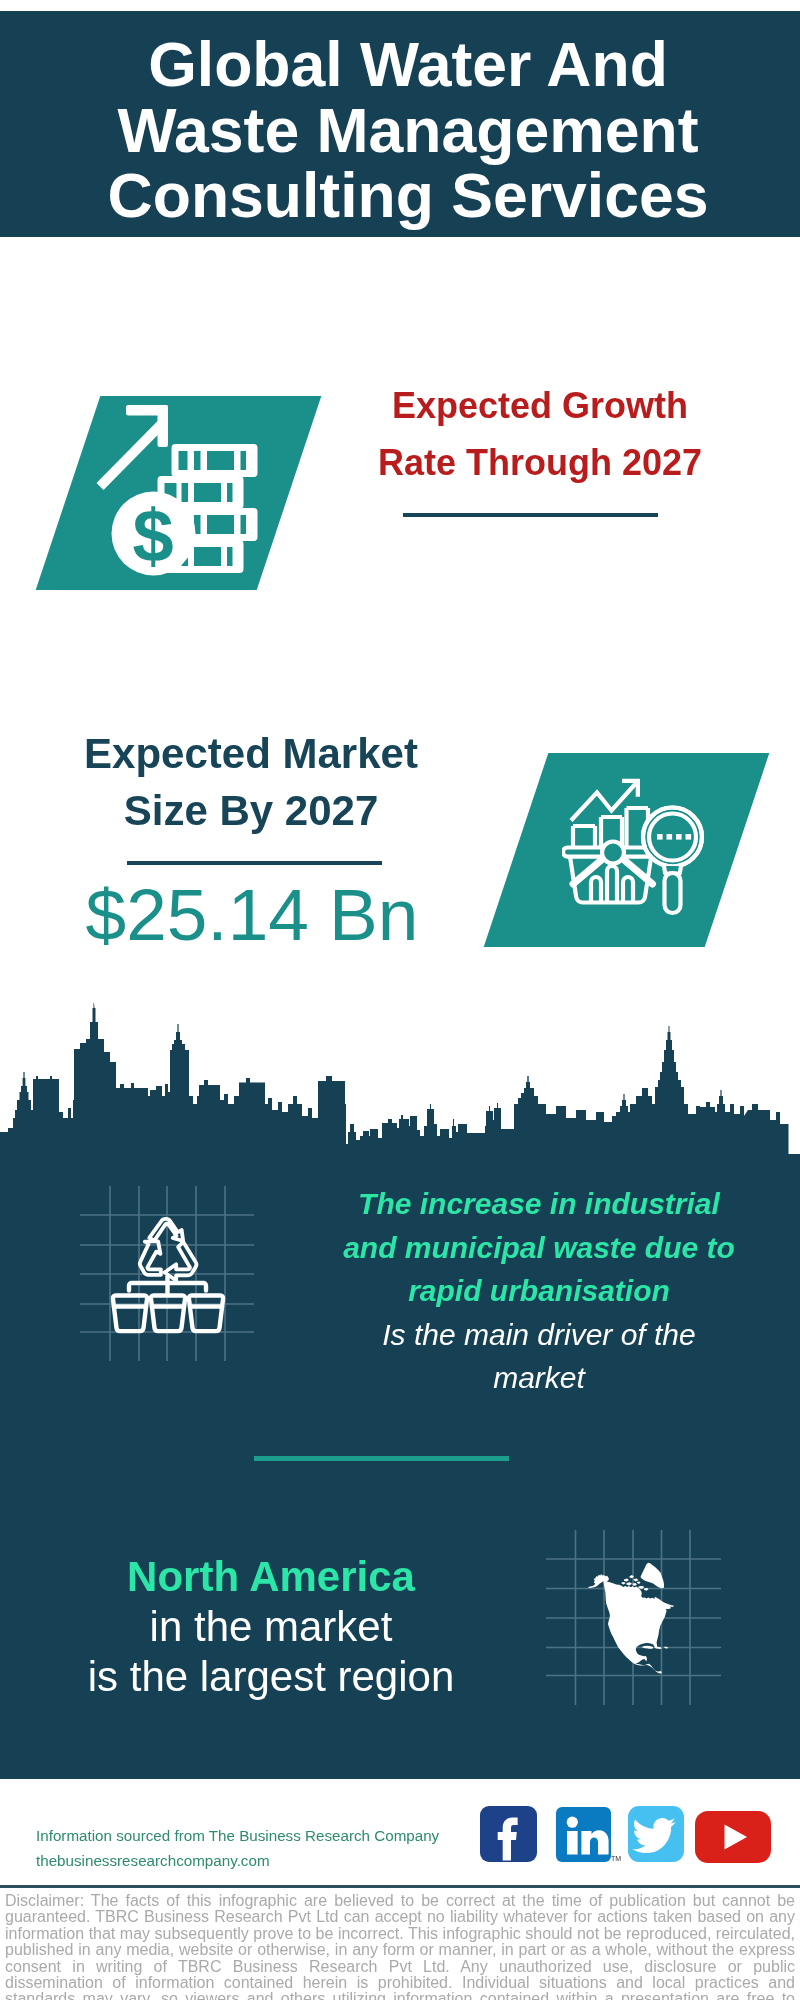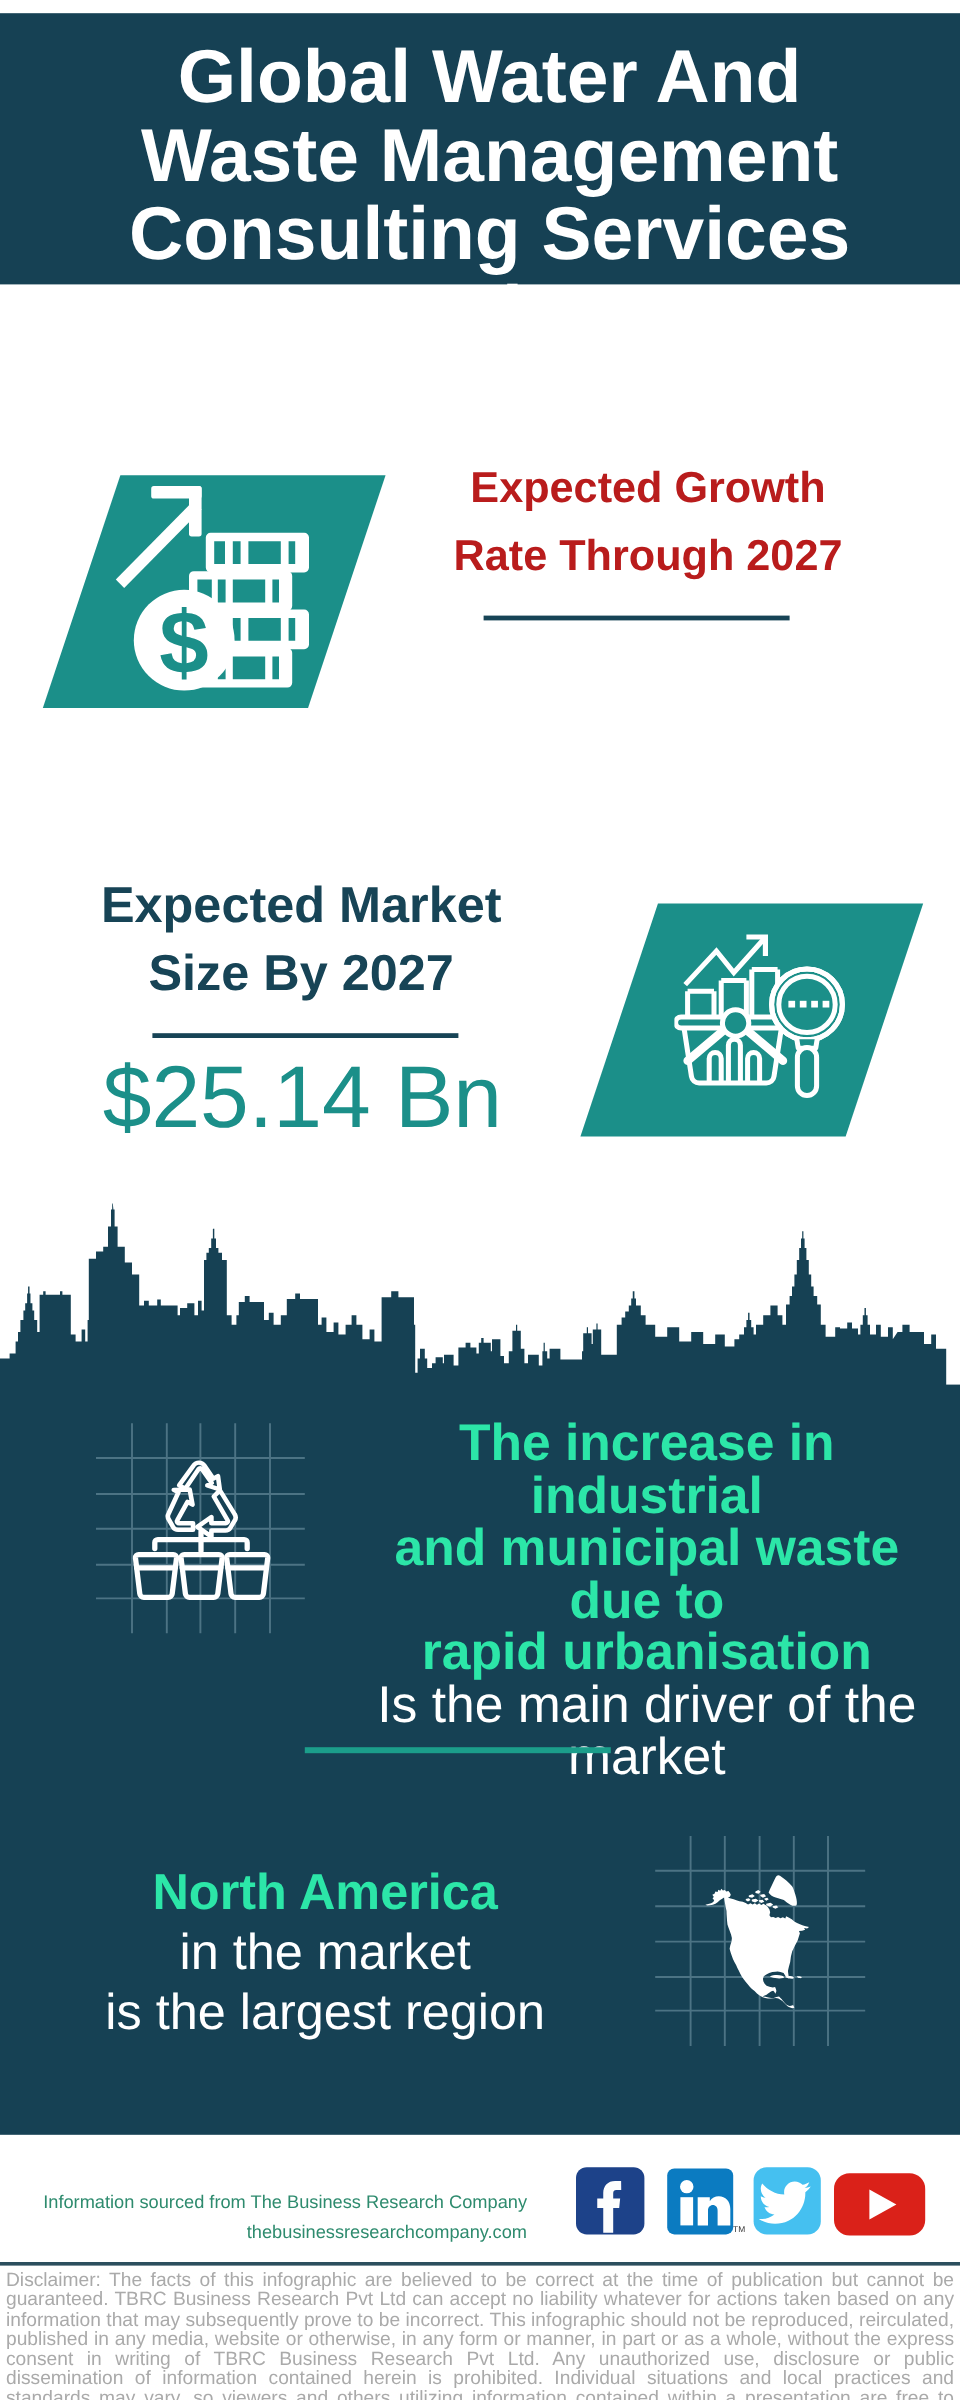--- a/index.html
+++ b/index.html
@@ -23,30 +23,30 @@
   
   .stat2-text{position:absolute;left:51px;top:725px;width:400px;text-align:center;color:#174456;font-weight:bold;font-size:42px;line-height:57px;}
   .rule2{position:absolute;left:127px;top:861px;width:255px;height:4px;background:#174456;}
   .stat2-val{position:absolute;left:-48px;top:878px;width:600px;text-align:center;color:#1b8f89;font-size:73px;line-height:73px;white-space:nowrap;}
 
   
   .darkpanel{position:absolute;left:0;top:1154px;width:800px;height:625px;background:#164154;}
   .skyline{position:absolute;left:0;top:1000px;width:800px;height:165px;}
 
   
-  .driver-text{position:absolute;left:289px;top:1182px;width:500px;text-align:center;font-size:43px;line-height:43.5px;}
+  .driver-text{position:absolute;left:289px;top:1182px;width:500px;text-align:center;font-size:30px;line-height:43.5px;font-style:italic;}
   .hl{color:#2ce6a8;font-weight:bold;}
   .sub{color:#fff;text-align:center;}
   .rule3{position:absolute;left:254px;top:1456px;width:255px;height:5px;background:#1b9e8b;}
 
   
   .region-text{position:absolute;left:6px;top:1552px;width:530px;text-align:center;font-size:42px;line-height:50px;}
 
   
-  .src{position:absolute;left:36px;top:1823px;color:#2e8b6e;font-size:15.2px;line-height:25px;text-align:right;}
+  .src{position:absolute;left:36px;top:1823px;color:#2e8b6e;font-size:15.2px;line-height:25px;}
   .divline{position:absolute;left:0;top:1885px;width:800px;height:3px;background:#2c4f5e;}
   .disclaimer{position:absolute;left:5px;top:1893px;width:790px;color:#aaaaaa;font-size:16px;line-height:16.4px;text-align:justify;}
     .social{position:absolute;top:1806px;left:480px;}
   .social .sbox{position:absolute;display:block;width:57px;height:56px;border-radius:9px;}
   .social [data-name="facebook-icon"]{left:0;top:0;width:57px;height:56px;}
   .social [data-name="linkedin-icon"]{left:76px;top:1px;width:55px;height:55px;border-radius:6px;}
   .social [data-name="twitter-icon"]{left:148px;top:0;width:56px;height:56px;border-radius:11px;}
   .social [data-name="youtube-icon"]{left:215px;top:2px;}
   .social .tm{position:absolute;right:-10px;bottom:0px;font-size:7px;color:#333;font-family:"Liberation Sans",sans-serif;}
 </style>

